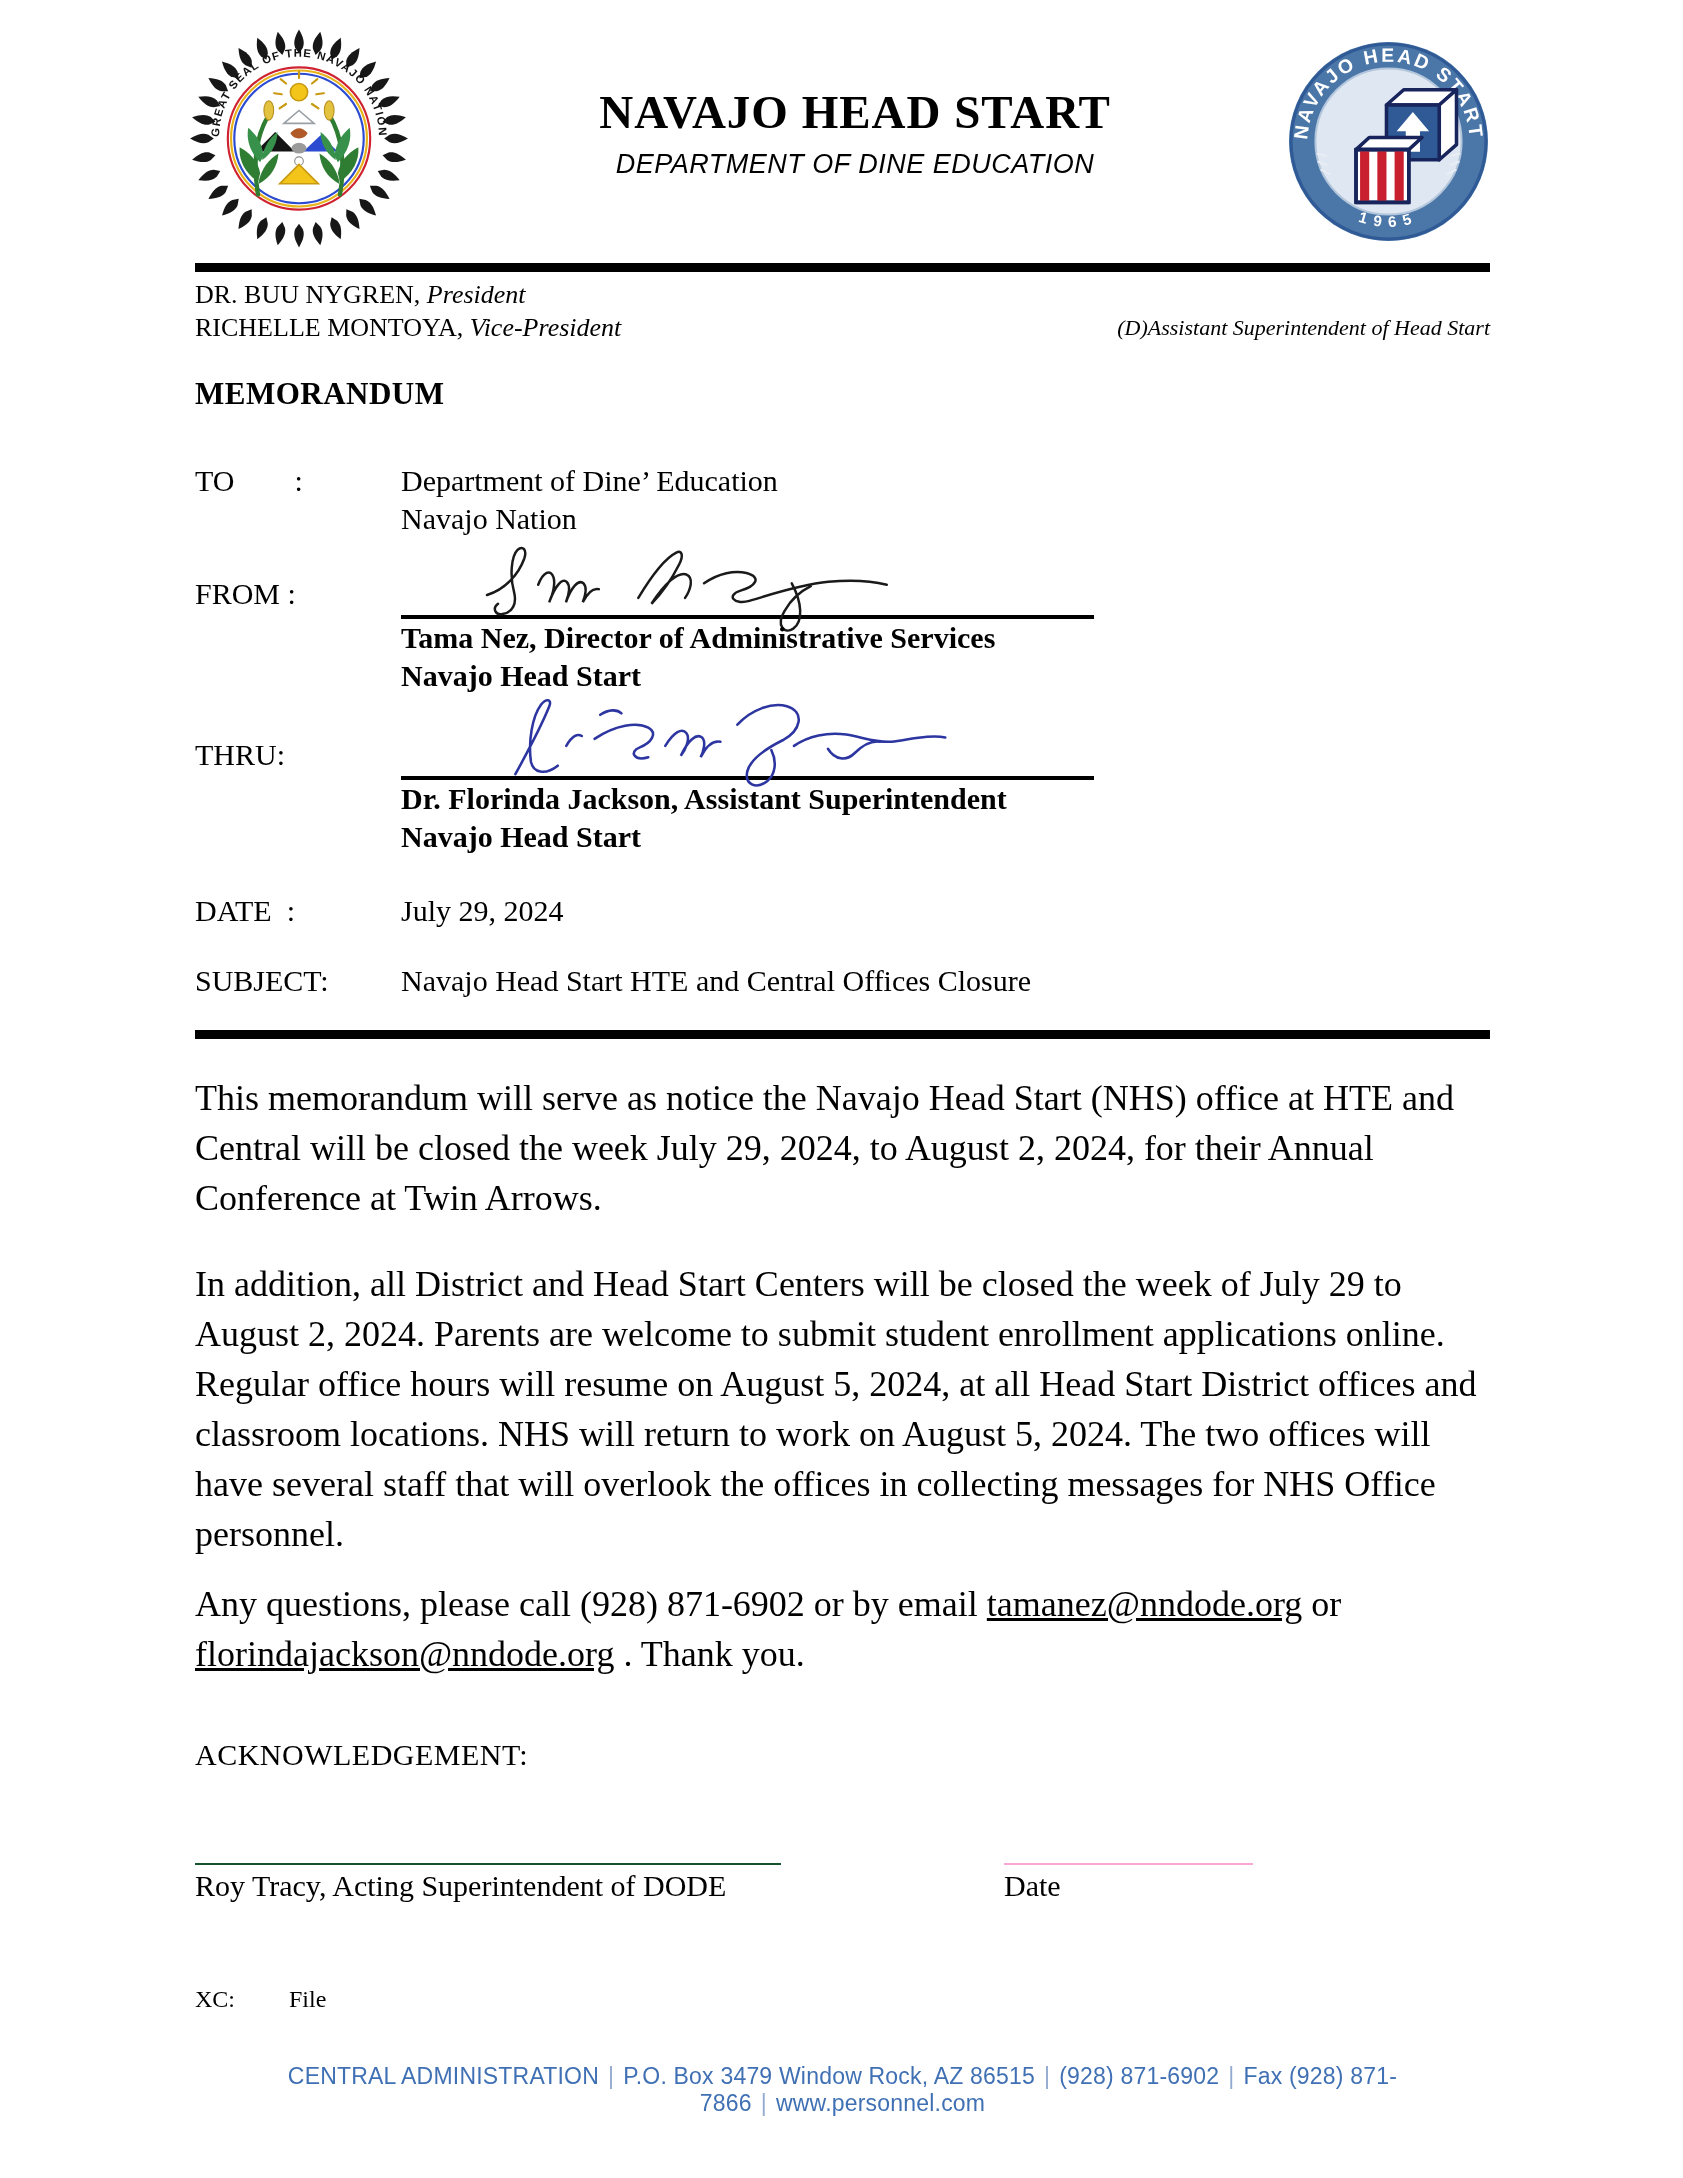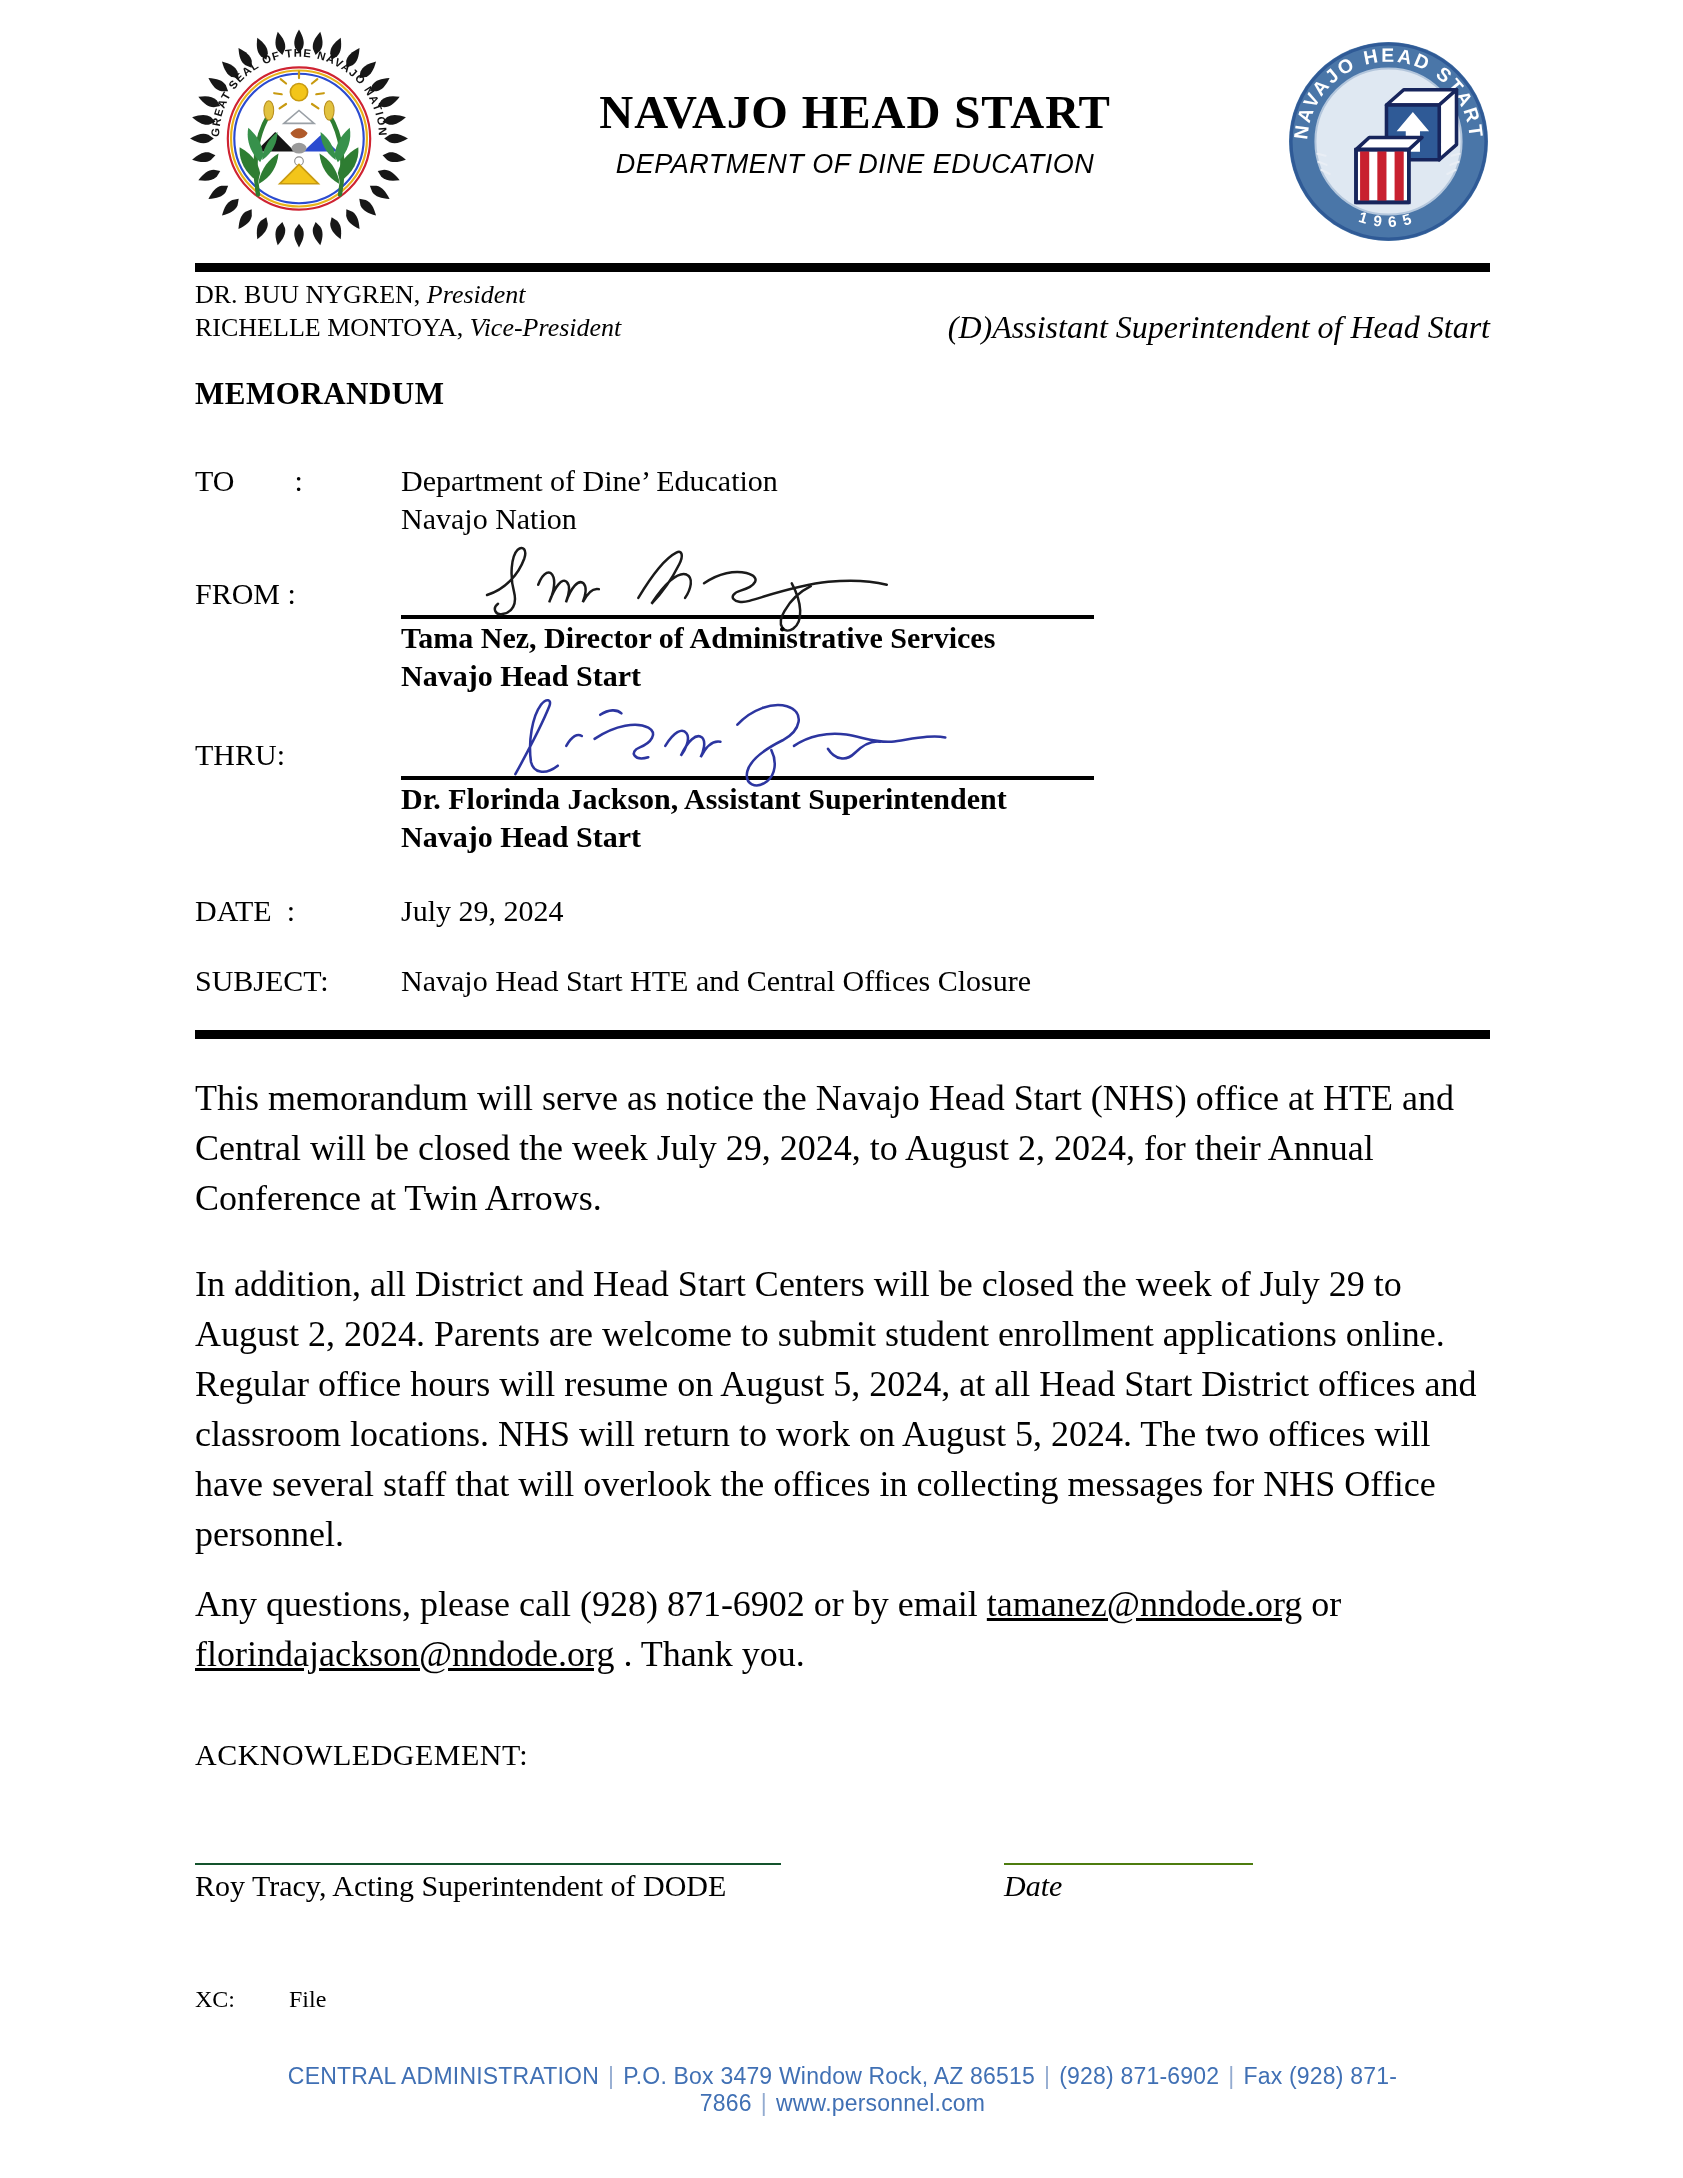--- a/index.html
+++ b/index.html
@@ -18,21 +18,21 @@
     font-size:27px;margin-top:10px;letter-spacing:0.5px;}
   .hslogo-wrap{width:203px;flex:0 0 203px;margin-top:18px;}
 
   .rule{height:9px;background:#000;margin-top:4px;}
   .rule2{height:9px;background:#000;}
 
   
   .officials{display:flex;justify-content:space-between;align-items:flex-end;margin-top:6px;
     font-size:26px;line-height:33px;}
   .off-left .ital, .off-right{font-style:italic;}
-  .off-right{font-size:32px;text-align:center;}
+  .off-right{font-size:22px;text-align:center;}
 
   .memo-heading{margin-top:32px;font-size:31px;font-weight:bold;letter-spacing:0.5px;}
 
   
   .frow{display:flex;margin-top:50px;font-size:30px;line-height:38px;}
   .frow .flabel{flex:0 0 206px;white-space:pre;}
   .frow.tight{margin-top:32px;}
   .sig-field{margin-top:0;}
   .sig-top{display:flex;align-items:flex-end;font-size:30px;}
   .sig-top .flabel{flex:0 0 206px;white-space:pre;padding-bottom:8px;}
@@ -47,21 +47,21 @@
   .p2{margin-top:36px;}
   .p3{margin-top:20px;}
   a.email{color:#000000;text-decoration:underline;cursor:pointer;}
 
   .ack-heading{margin-top:59px;font-size:30px;letter-spacing:0.5px;}
 
   
   .ack-sigs{display:flex;margin-top:91px;font-size:30px;}
   .ack-left{width:586px;border-top:2px solid #14532d;padding-top:4px;}
   .ack-gap{width:223px;}
-  .ack-right{width:249px;border-top:2px solid #4d7c0f;padding-top:4px;font-style:italic;}
+  .ack-right{width:249px;border-top:2px solid #f9a8d4;padding-top:4px;}
 
   .xc-row{display:flex;margin-top:83px;font-size:24px;}
   .xc-row .xc-label{width:94px;}
 
   
   .footer{margin-top:50px;text-align:center;font-family:"Liberation Sans",sans-serif;
     font-size:23px;color:#4070b4;letter-spacing:0.2px;}
   .footer .sep{color:#93abd0;padding:0 9px;}
 
   svg text{font-family:"Liberation Sans",sans-serif;}

